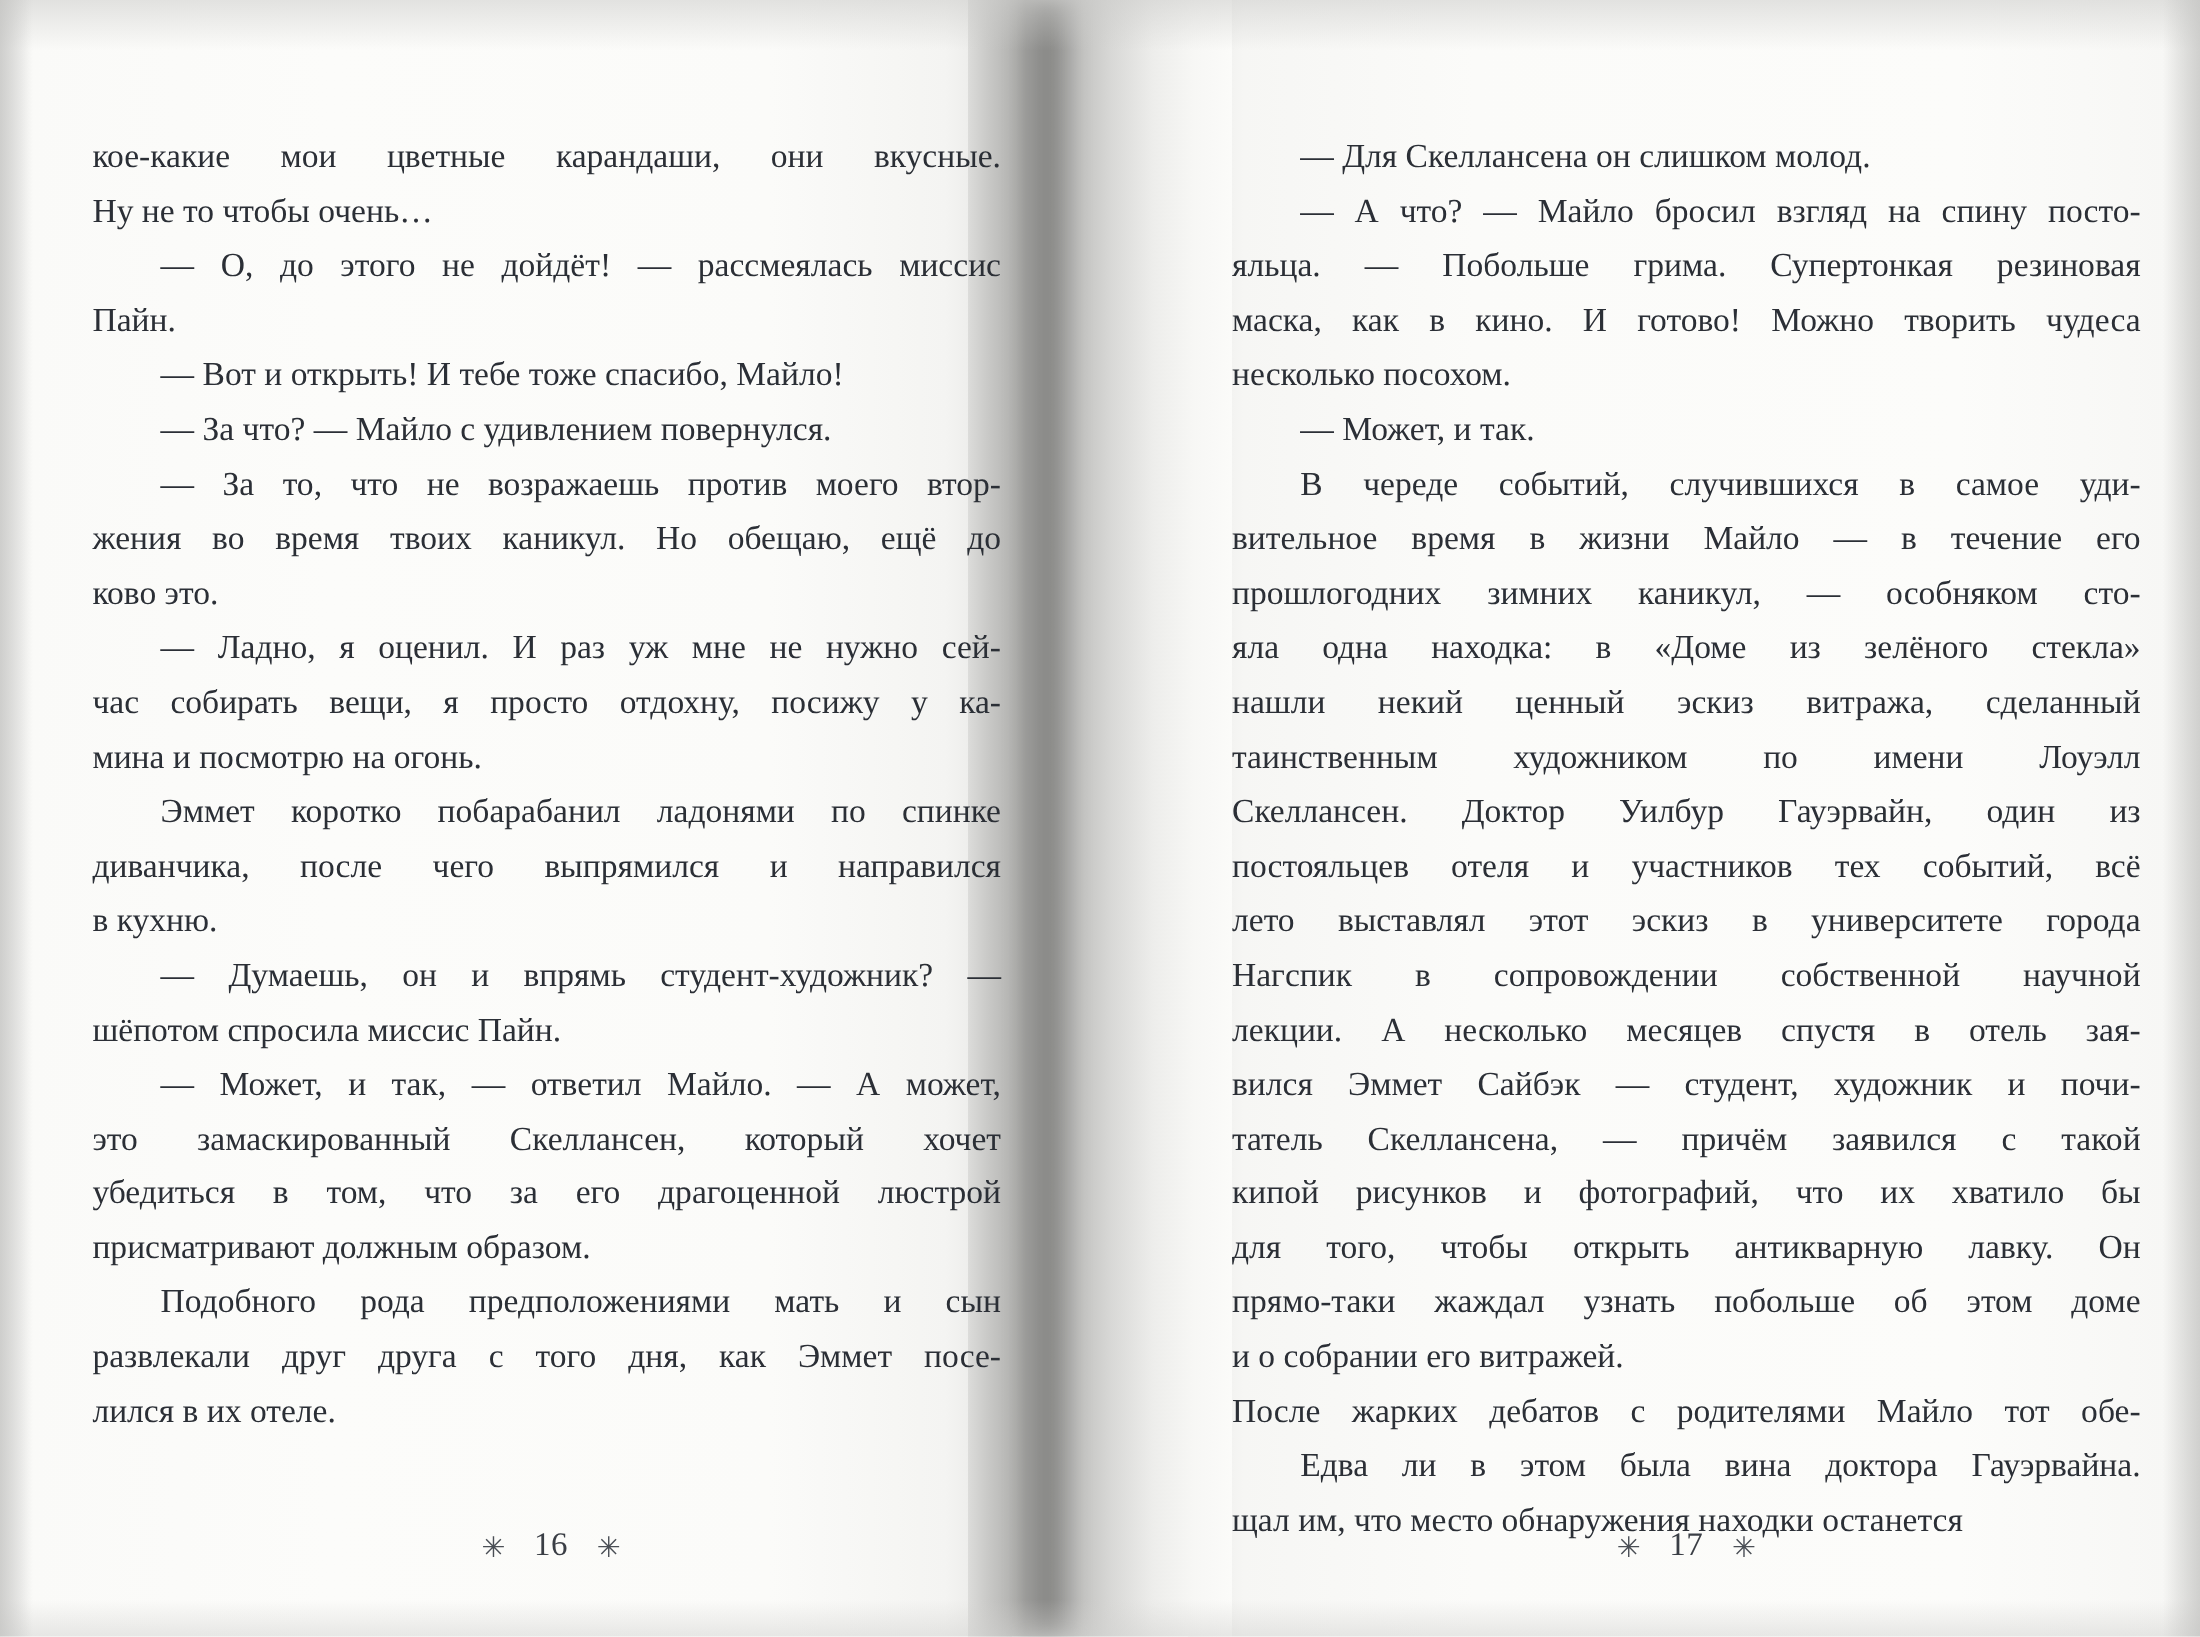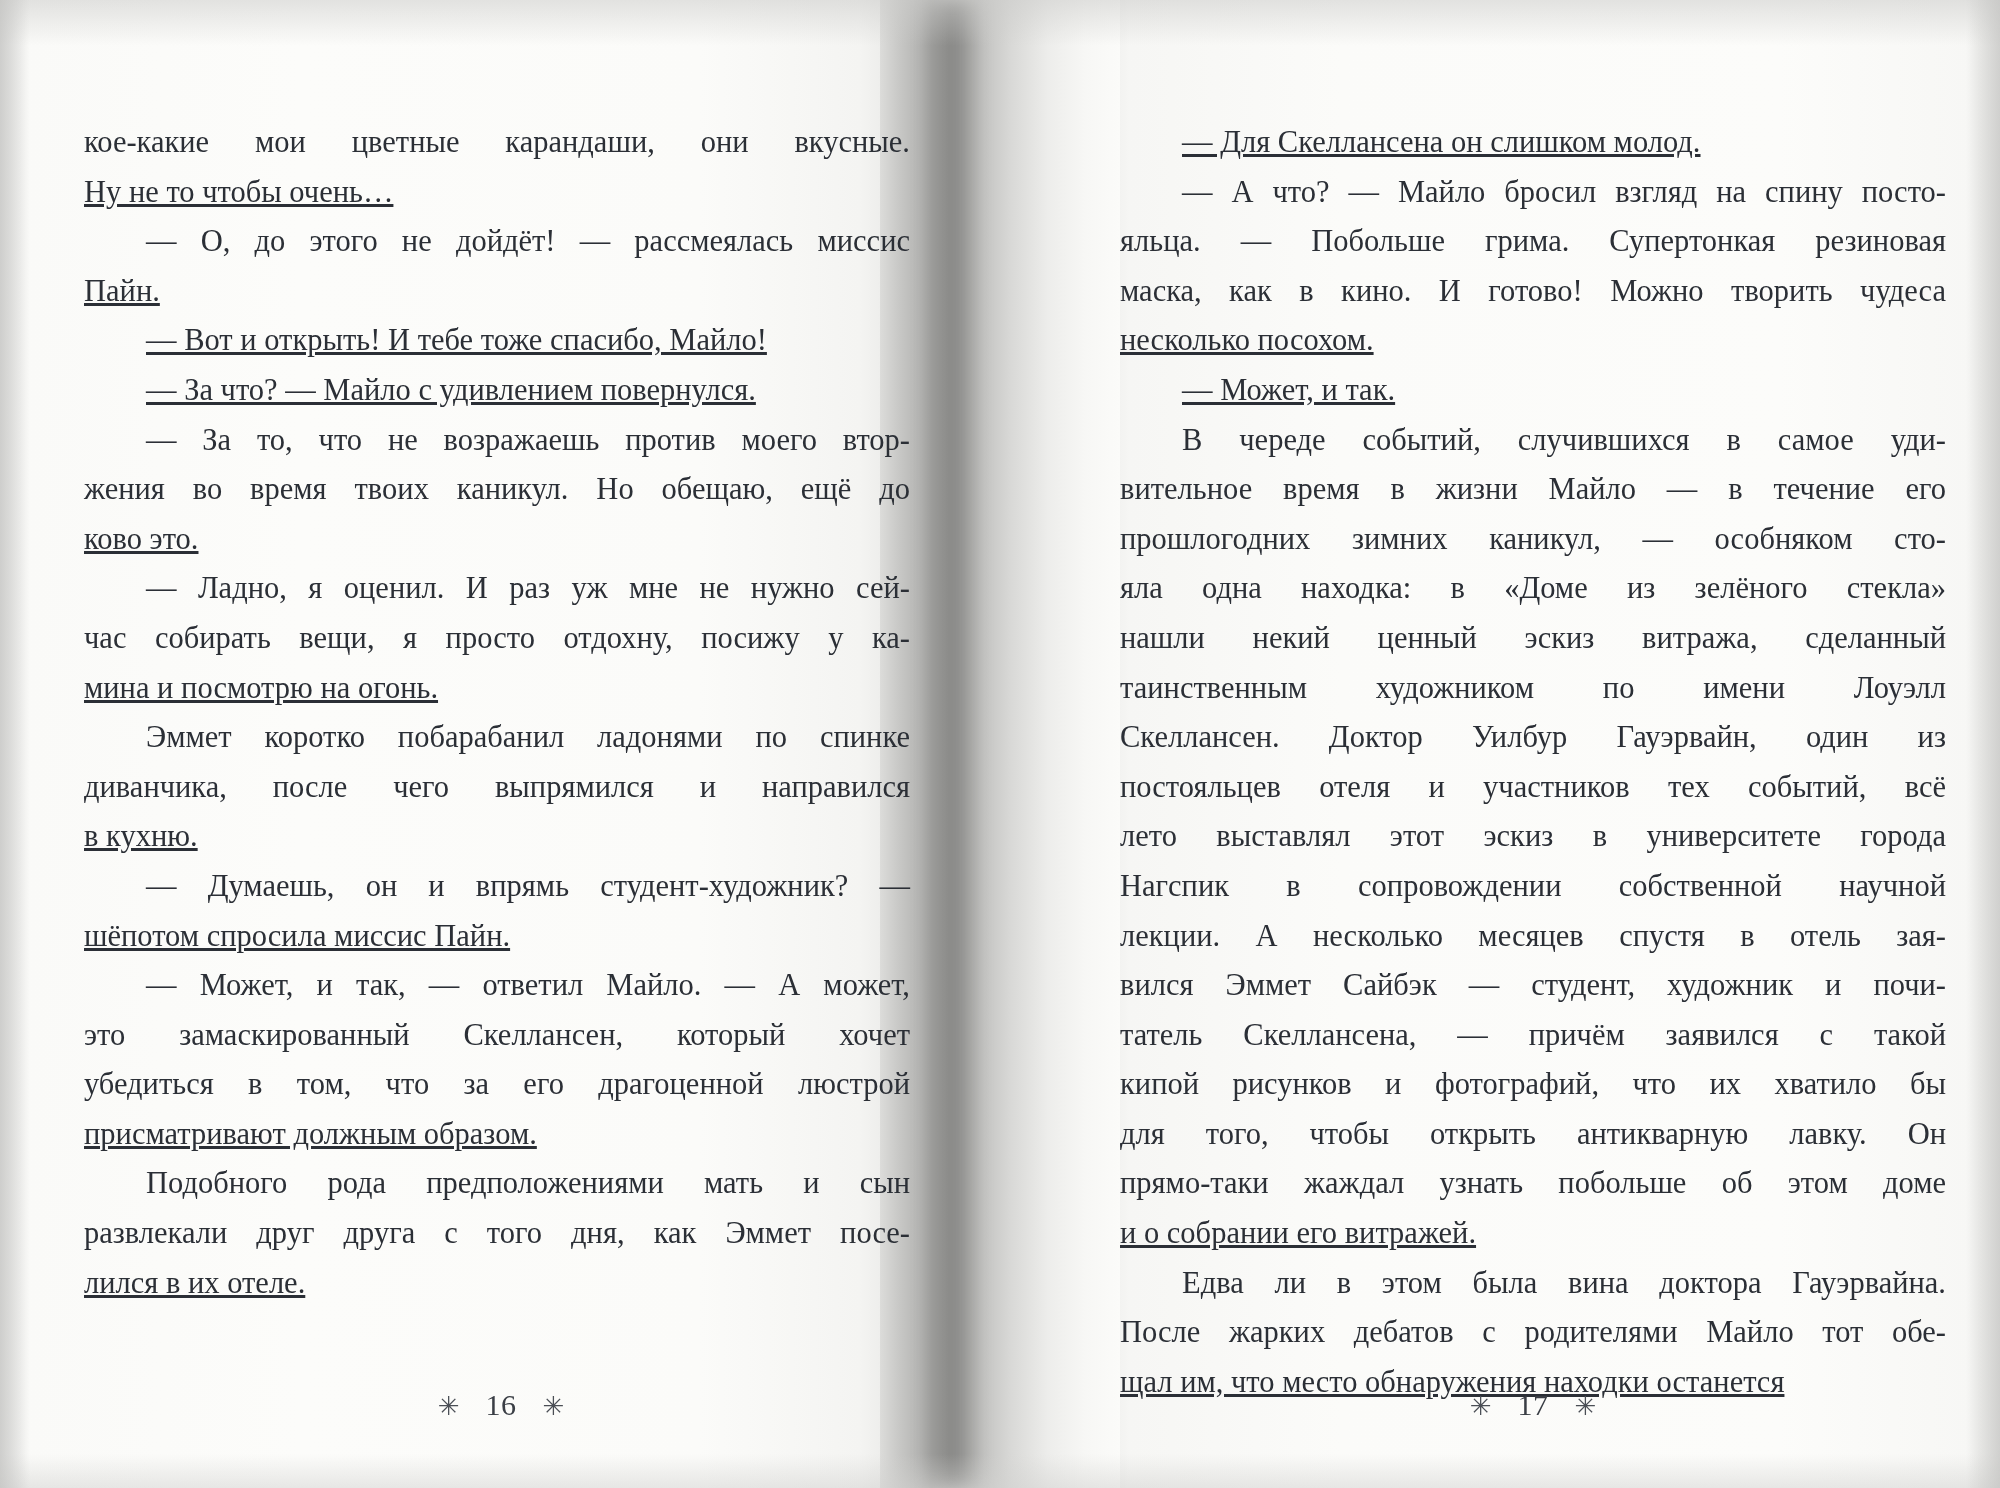--- a/index.html
+++ b/index.html
@@ -127,21 +127,21 @@
     white-space: pre-wrap;
   }
   
   .ln { display: block; }
   .ln.ind { padding-left: 62px; }
   
   .ln.j {
     text-align: justify;
     text-align-last: justify;
   }
-  .ln.last { text-align: left; text-align-last: left; text-decoration: underline; }
+  .ln.last { text-align: left; text-align-last: left; }
 
   
   .folio {
     position: absolute;
     bottom: 66px;
     display: flex;
     align-items: center;
     justify-content: center;
     gap: 26px;
     width: 826px;
@@ -190,21 +190,21 @@
     <span class="folio-num">16</span>
     <span class="folio-star">✳</span>
   </div>
 
   <div class="page page-right">
     <div class="body-text" id="right-body">
         <p><span class="ln ind last">— Для Скеллансена он слишком молод.</span></p>
         <p><span class="ln ind j">— А что? — Майло бросил взгляд на спину посто-</span><span class="ln j">яльца. — Побольше грима. Супертонкая резиновая</span><span class="ln j">маска, как в кино. И готово! Можно творить чудеса</span><span class="ln last">несколько посохом.</span></p>
         <p><span class="ln ind last">— Может, и так.</span></p>
         <p><span class="ln ind j">В череде событий, случившихся в самое уди-</span><span class="ln j">вительное время в жизни Майло — в течение его</span><span class="ln j">прошлогодних зимних каникул, — особняком сто-</span><span class="ln j">яла одна находка: в «Доме из зелёного стекла»</span><span class="ln j">нашли некий ценный эскиз витража, сделанный</span><span class="ln j">таинственным художником по имени Лоуэлл</span><span class="ln j">Скеллансен. Доктор Уилбур Гауэрвайн, один из</span><span class="ln j">постояльцев отеля и участников тех событий, всё</span><span class="ln j">лето выставлял этот эскиз в университете города</span><span class="ln j">Нагспик в сопровождении собственной научной</span><span class="ln j">лекции. А несколько месяцев спустя в отель зая-</span><span class="ln j">вился Эммет Сайбэк — студент, художник и почи-</span><span class="ln j">татель Скеллансена, — причём заявился с такой</span><span class="ln j">кипой рисунков и фотографий, что их хватило бы</span><span class="ln j">для того, чтобы открыть антикварную лавку. Он</span><span class="ln j">прямо-таки жаждал узнать побольше об этом доме</span><span class="ln last">и о собрании его витражей.</span></p>
-        <p><span class="ln ind j">Едва ли в этом была вина доктора Гауэрвайна.</span><span class="ln j">После жарких дебатов с родителями Майло тот обе-</span><span class="ln last">щал им, что место обнаружения находки останется</span></p>
+        <p><span class="ln j">После жарких дебатов с родителями Майло тот обе-</span><span class="ln ind j">Едва ли в этом была вина доктора Гауэрвайна.</span><span class="ln last">щал им, что место обнаружения находки останется</span></p>
       </div>
   </div>
   <div class="folio folio-right">
     <span class="folio-star">✳</span>
     <span class="folio-num">17</span>
     <span class="folio-star">✳</span>
   </div>
 
   <div class="edge-top"></div>
   <div class="edge-bottom"></div>

